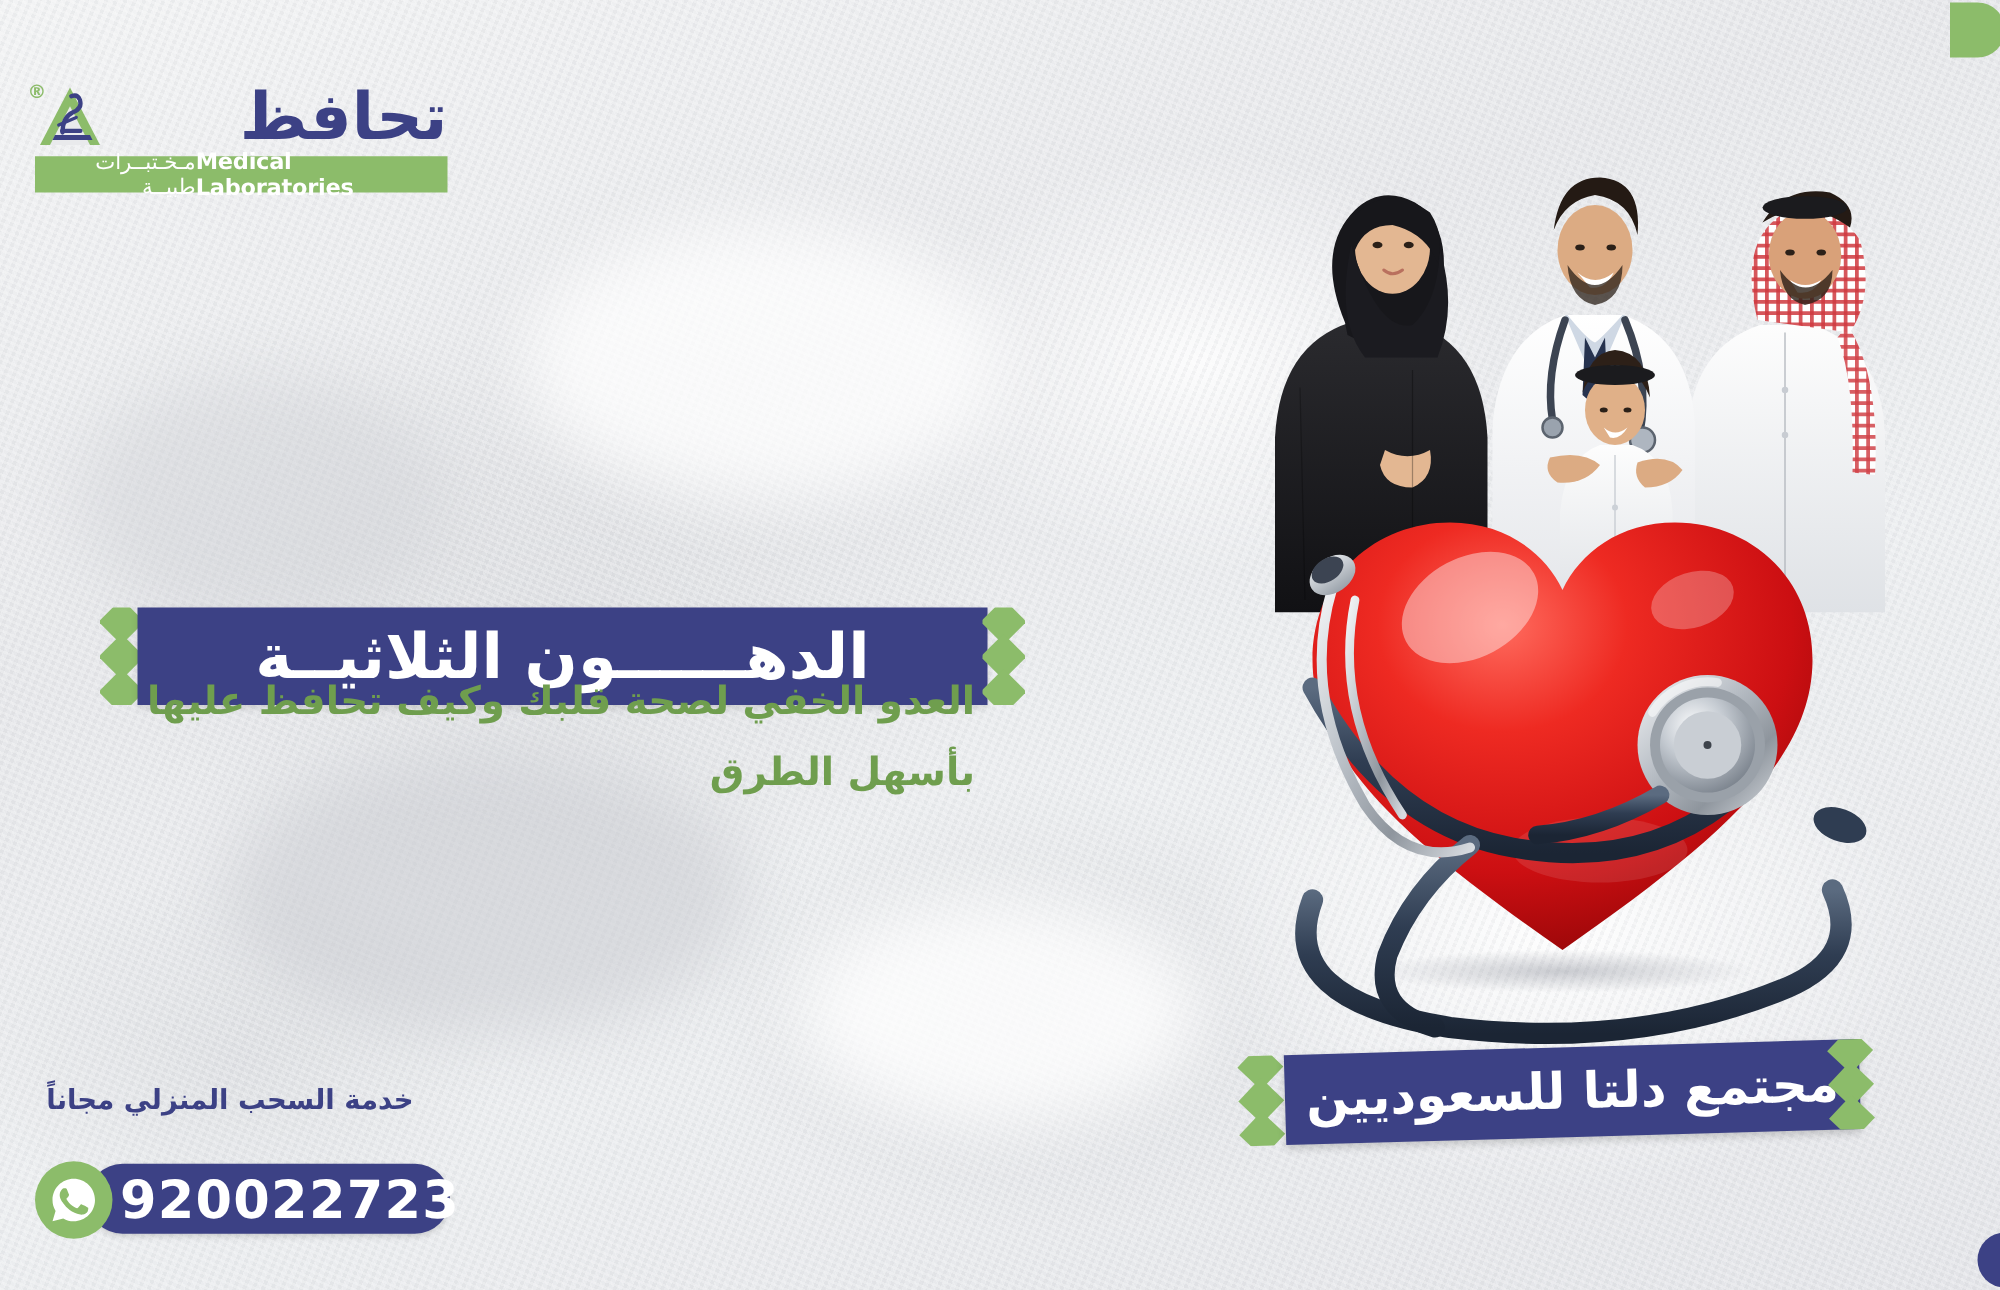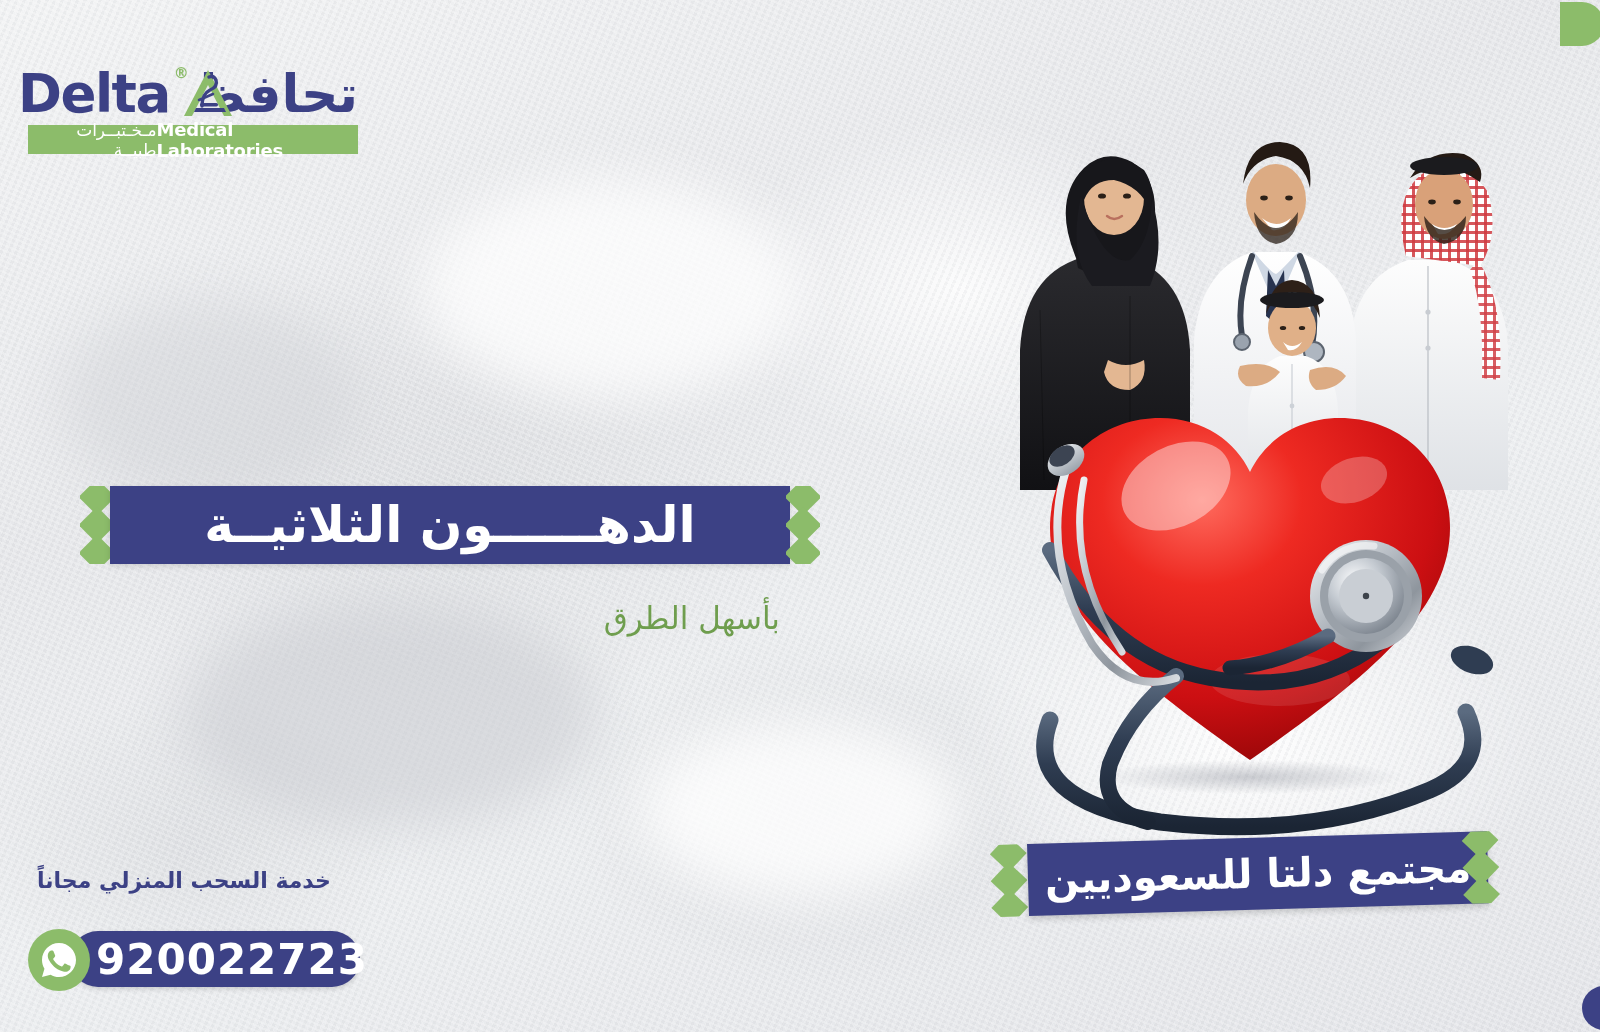--- a/index.html
+++ b/index.html
@@ -101,21 +101,21 @@
   .edge .gd.b{top:26px;}
   .edge .gd.c{top:54px;}
 
   .sub1{
     position:absolute;right:820px;top:543px;
     color:#6f9e4e;font-weight:bold;font-size:31px;white-space:nowrap;direction:rtl;
     text-align:right;
   }
   .sub2{
     position:absolute;right:820px;top:600px;
-    color:#6f9e4e;font-weight:normal;font-size:31px;white-space:nowrap;direction:rtl;
+    color:#6f9e4e;font-weight:bold;font-size:31px;white-space:nowrap;direction:rtl;
     text-align:left;
   }
 
   
   .comm-wrap{
     position:absolute;left:990px;top:838px;width:512px;height:76px;
     transform:rotate(-1.6deg);
   }
   .comm-band{
     position:absolute;left:38px;top:0;width:460px;height:72px;
@@ -323,21 +323,20 @@
         <circle r="27" fill="#c9ced4"></circle>
         <circle r="3.2" fill="#3d434b"></circle>
         <path d="M-44 -26 A52 52 0 0 1 8 -50" stroke="#ffffff" stroke-width="7" fill="none" opacity=".55" stroke-linecap="round"></path>
       </g>
       <path d="M348 276 Q300 304 250 308" stroke="url(#tube)" stroke-width="15" fill="none" stroke-linecap="round"></path>
     </svg>
   </div>
 
   <div class="logo-block">
     <div class="logo-row">
-      <div class="logo-latin">Delta</div>
       <div class="logo-mark">
         <span class="reg">®</span>
         <span class="tri"></span>
         <span class="tri-in"></span>
         <svg class="scope" width="40" height="44" viewBox="0 0 40 44">
           <path d="M6 38 L34 38 L36 42 L4 42 Z" fill="#3c4185"></path>
           <path d="M12 36 Q12 24 20 20 Q28 17 26 10 Q24 5 19 7" stroke="#3c4185" stroke-width="3.4" fill="none" stroke-linecap="round"></path>
           <path d="M9 30 L23 24" stroke="#3c4185" stroke-width="2.6" stroke-linecap="round"></path>
           <rect x="10" y="33" width="18" height="3.4" rx="1.6" fill="#3c4185"></rect>
         </svg>
@@ -359,20 +358,21 @@
     <div class="hl-band">
       <span class="hl-text">الدهــــــون الثلاثيــة</span>
     </div>
     <div class="edge right">
       <span class="gd a"></span>
         <span class="gd b"></span>
         <span class="gd c"></span>
     </div>
   </div>
 
+  <div class="sub1">العدو الخفي لصحة قلبك وكيف تحافظ عليها</div>
   <div class="sub2">بأسهل الطرق</div>
 
   <div class="comm-wrap">
     <div class="cedge left">
       <span class="gd a"></span>
         <span class="gd b"></span>
         <span class="gd c"></span>
     </div>
     <div class="comm-band">
       <span class="comm-text">مجتمع دلتا للسعوديين</span>

